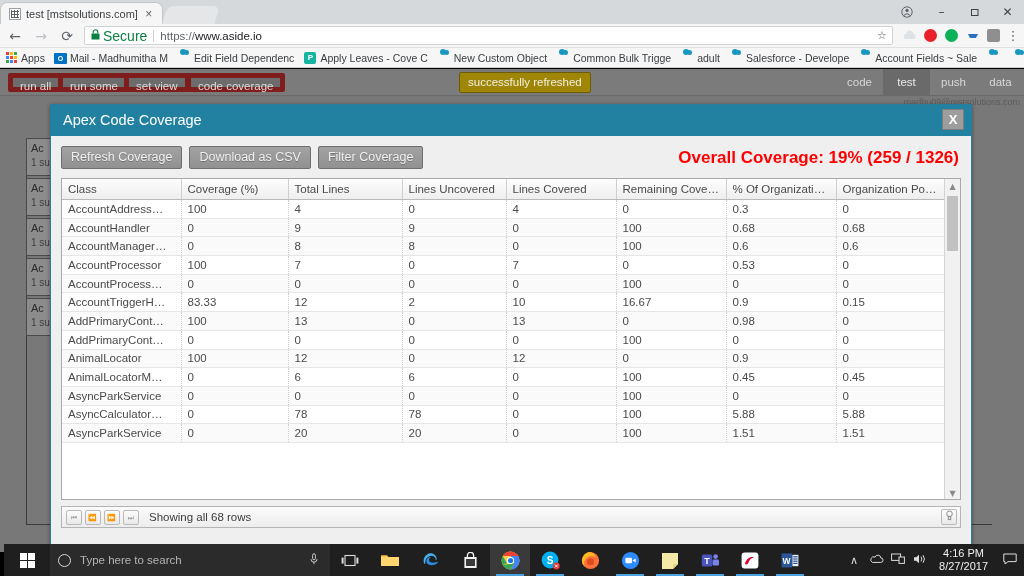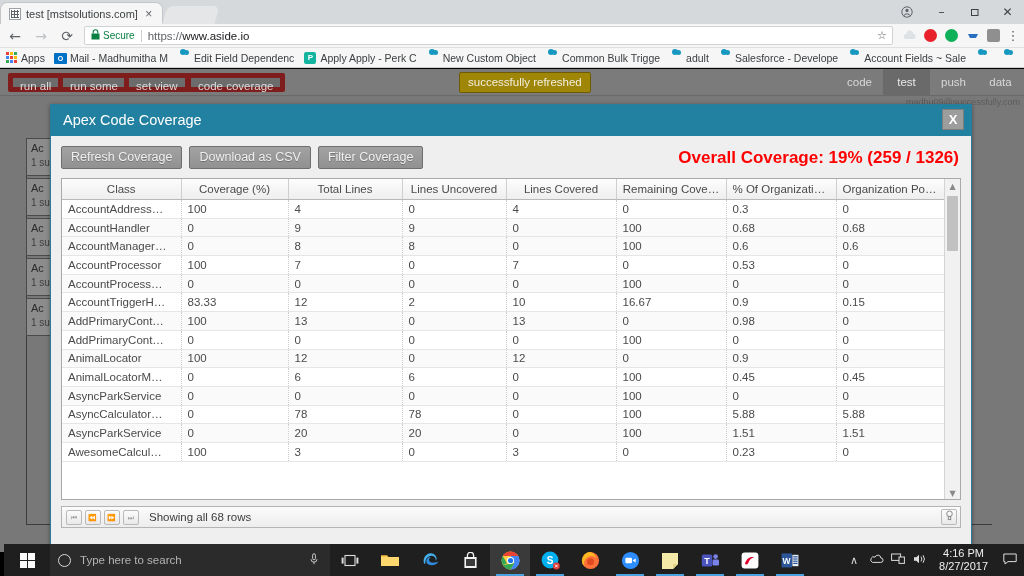--- a/index.html
+++ b/index.html
@@ -70,21 +70,21 @@
     display: flex; align-items: center; justify-content: center;
     font-size: 14px; color: #5f6368; font-family: "DejaVu Sans", sans-serif;
   }
   .nav-icon.disabled { color: #bdc1c6; }
   .omnibox {
     flex: 1 1 auto; height: 19px; margin: 0 6px 0 6px;
     background: #fff; border: 1px solid #cfd3d6; border-radius: 2px;
     display: flex; align-items: center; padding: 0 4px; position: relative;
   }
   .lock-glyph { color: #0b8043; font-size: 10px; margin: 0 3px 0 2px; font-family: "DejaVu Sans", sans-serif; }
-  .secure-label { color: #0b8043; font-size: 10px; margin-right: 6px; }
+  .secure-label { color: #0b8043; font-size: 14px; margin-right: 6px; }
   .omni-sep { width: 1px; height: 12px; background: #d0d0d0; margin-right: 6px; }
   .omni-url { font-size: 11.5px; color: #5f6368; }
   .omni-url b { color: #202124; font-weight: normal; }
   .star-box {
     position: absolute; right: 2px; top: 1px; width: 16px; height: 15px;
     display: flex; align-items: center; justify-content: center; color: #5f6368; font-size: 11px;
     font-family: "DejaVu Sans", sans-serif;
   }
   .ext-icons { display: flex; align-items: center; margin-right: 2px; }
   .ext { width: 21px; height: 21px; display: flex; align-items: center; justify-content: center; }
@@ -206,21 +206,21 @@
   
   .grid-wrap {
     margin-top: 9px; border: 1px solid #a9a9a9; background: #fff;
     width: 900px; height: 322px; position: relative; overflow: hidden;
   }
   table.grid { border-collapse: collapse; width: 883px; table-layout: fixed; }
   table.grid th {
     background: linear-gradient(#fdfdfd, #eeeeee);
     border-right: 1px solid #cfcfcf; border-bottom: 1px solid #b9b9b9;
     font-size: 11.5px; font-weight: normal; color: #4a4a4a;
-    text-align: center; padding: 4px 6px; height: 20px;
+    text-align: left; padding: 4px 6px; height: 20px;
     white-space: nowrap; overflow: hidden; text-overflow: ellipsis;
   }
   table.grid td {
     border-right: 1px dotted #cccccc; border-bottom: 1px solid #e6e6e6;
     font-size: 11.5px; color: #4a4a4a; padding: 2px 6px; height: 18.7px;
     white-space: nowrap; overflow: hidden; text-overflow: ellipsis;
   }
   table.grid tr.alt td { background: #fafafa; }
   .col-class { width: 119px; }
   .col-cov { width: 107px; }
@@ -391,21 +391,21 @@
       <span>Mail - Madhumitha M</span>
     </div>
     <div class="bm">
       <span class="bm-ico"><span class="cloud-ico"></span></span>
       <span>Edit Field Dependenc</span>
     </div>
     <div class="bm">
       <span class="bm-ico">
           <span class="perk-ico">P</span>
         </span>
-      <span>Apply Apply - Perk C</span>
+      <span>Apply Leaves - Cove C</span>
     </div>
     <div class="bm">
       <span class="bm-ico"><span class="cloud-ico"></span></span>
       <span>New Custom Object</span>
     </div>
     <div class="bm">
       <span class="bm-ico"><span class="cloud-ico"></span></span>
       <span>Common Bulk Trigge</span>
     </div>
     <div class="bm">
@@ -462,21 +462,21 @@
       <div class="tb-btn" style="left:124px">set view</div>
       <div class="tb-btn" style="left:186px">code coverage</div>
       <div class="toast" style="left:459px">successfully refreshed</div>
       <div class="rtabs">
         <div class="rtab">code</div>
         <div class="rtab active">test</div>
         <div class="rtab">push</div>
         <div class="rtab">data</div>
       </div>
     </div>
-    <div class="user-email">madhu09@successfully.com</div>
+    <div class="user-email">madhu09@mstsolutions.com</div>
 
     <div class="modal">
       <div class="modal-header">
         <div class="modal-title">Apex Code Coverage</div>
         <div class="modal-close">X</div>
       </div>
 
       <div class="modal-body">
         <div class="btn-row">
           <button class="gbtn">Refresh Coverage</button>
@@ -633,30 +633,20 @@
               <tr class="alt">
                 <td>AsyncParkService</td>
                 <td>0</td>
                 <td>20</td>
                 <td>20</td>
                 <td>0</td>
                 <td>100</td>
                 <td>1.51</td>
                 <td>1.51</td>
               </tr>
-              <tr>
-                <td>AwesomeCalcul…</td>
-                <td>100</td>
-                <td>3</td>
-                <td>0</td>
-                <td>3</td>
-                <td>0</td>
-                <td>0.23</td>
-                <td>0</td>
-              </tr>
             </tbody>
           </table>
 
           <div class="vscroll">
             <div class="vs-arrow up">▲</div>
             <div class="vs-thumb"></div>
             <div class="vs-arrow dn">▼</div>
           </div>
         </div>
 

